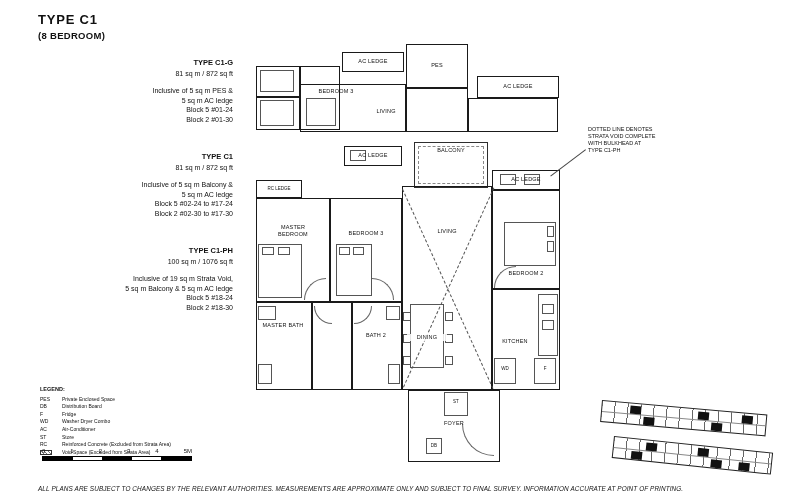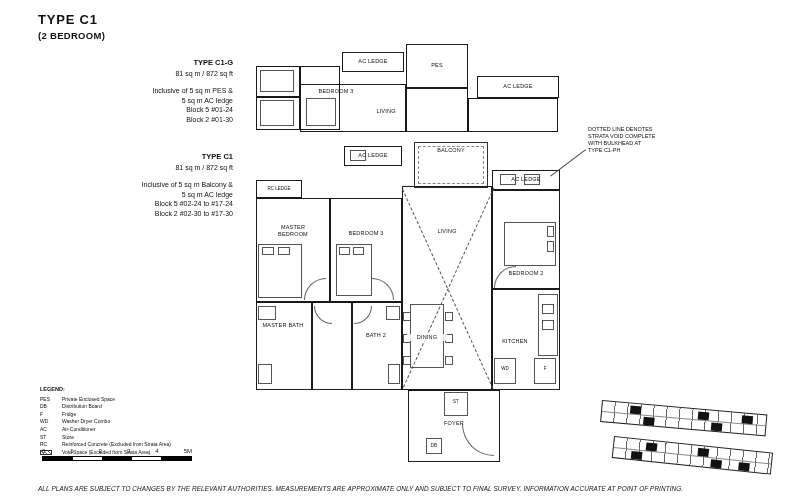--- a/index.html
+++ b/index.html
@@ -56,38 +56,46 @@
   
   .disclaimer { font-size: 6.4px; font-style: italic; letter-spacing: .1px; }
 </style>
 </head>
 <body>
 
 <div class="page">
 
   <div class="abs" style="left:38px;top:12px">
     <div class="title">TYPE C1</div>
-    <div class="subtitle">(2 BEDROOM)</div>
+    <div class="subtitle">(8 BEDROOM)</div>
   </div>
 
   <div class="spec abs" style="left:38px;top:58px">
     <div class="spec-name">TYPE C1-G</div>
     <div class="spec-area">81 sq m / 872 sq ft</div>
     <div>Inclusive of 5 sq m PES &amp;</div>
     <div>5 sq m AC ledge</div>
     <div>Block 5 #01-24</div>
     <div>Block 2 #01-30</div>
   </div>
   <div class="spec abs" style="left:38px;top:152px">
     <div class="spec-name">TYPE C1</div>
     <div class="spec-area">81 sq m / 872 sq ft</div>
     <div>Inclusive of 5 sq m Balcony &amp;</div>
     <div>5 sq m AC ledge</div>
     <div>Block 5 #02-24 to #17-24</div>
     <div>Block 2 #02-30 to #17-30</div>
+  </div>
+  <div class="spec abs" style="left:38px;top:246px">
+    <div class="spec-name">TYPE C1-PH</div>
+    <div class="spec-area">100 sq m / 1076 sq ft</div>
+    <div>Inclusive of 19 sq m Strata Void,</div>
+    <div>5 sq m Balcony &amp; 5 sq m AC ledge</div>
+    <div>Block 5 #18-24</div>
+    <div>Block 2 #18-30</div>
   </div>
 
 
   <div class="abs" style="left:0;top:0;width:800px;height:501px">
     <div class="box" style="left:256px;top:66px;width:84px;height:64px"></div>
     <div class="hline" style="left:256px;top:96px;width:44px"></div>
     <div class="vline" style="left:299px;top:66px;height:64px"></div>
     <div class="furn" style="left:260px;top:70px;width:34px;height:22px"></div>
     <div class="furn" style="left:260px;top:100px;width:34px;height:26px"></div>
     <div class="box" style="left:300px;top:84px;width:106px;height:48px"></div>

